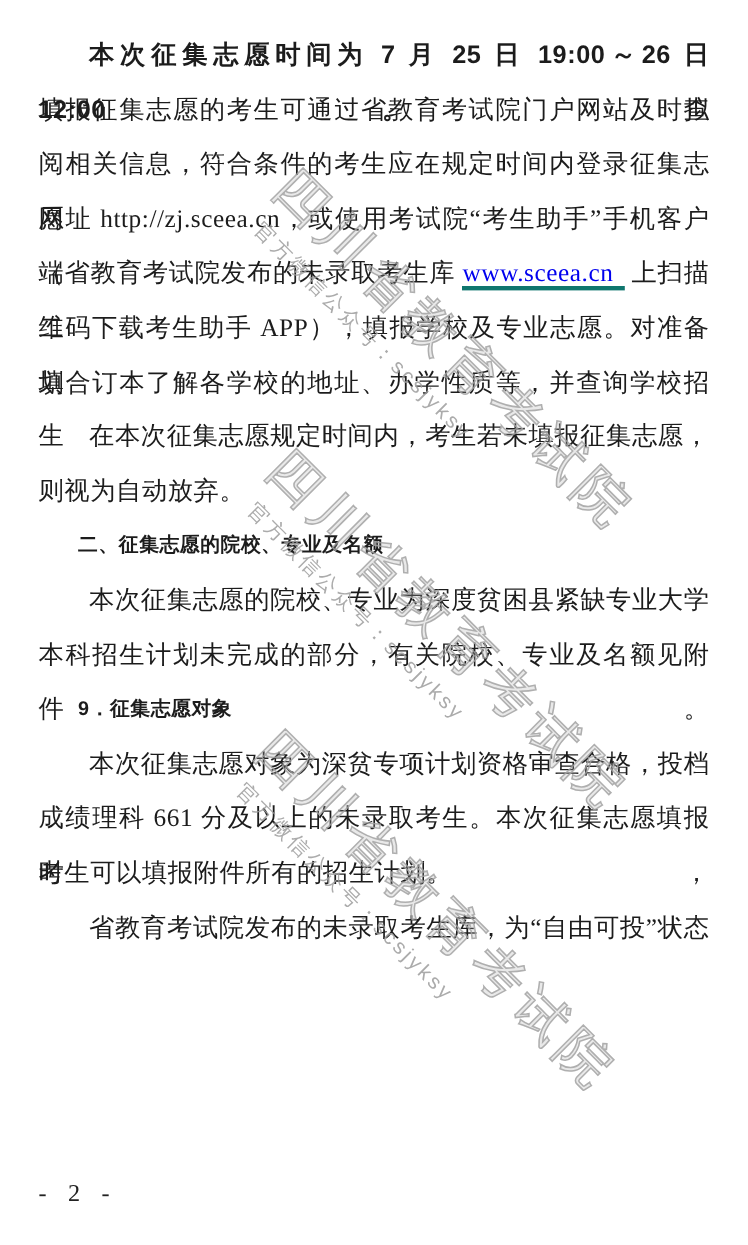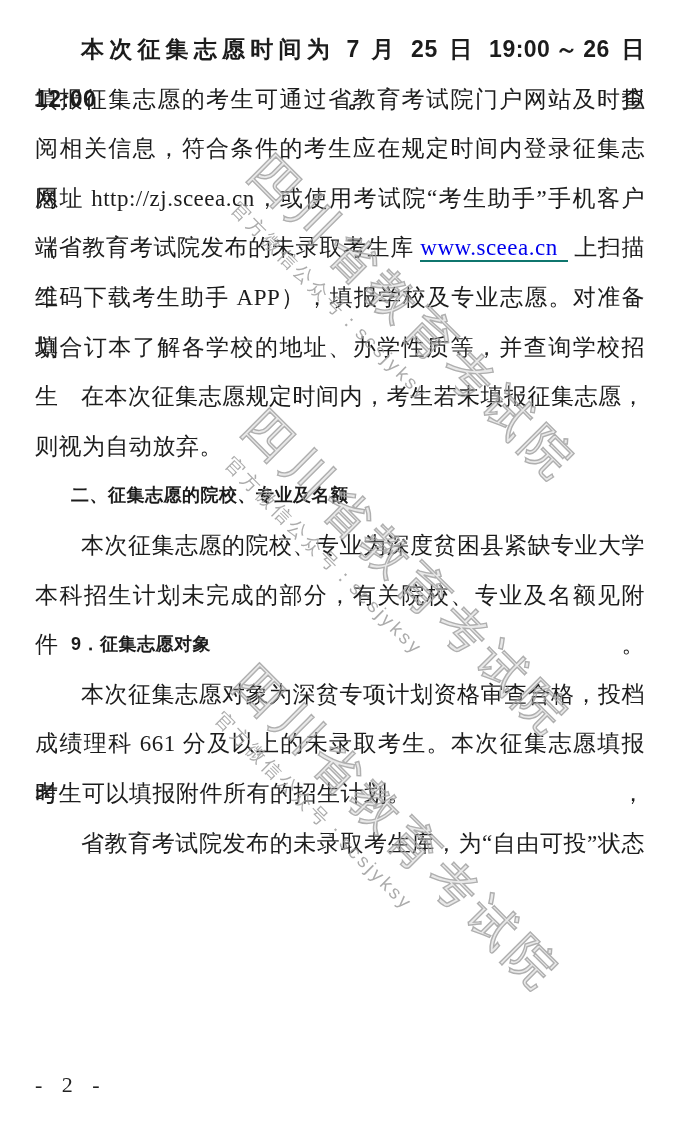--- a/index.html
+++ b/index.html
@@ -36,21 +36,21 @@
     font-weight:700;
   }
   .line.heading{
     font-family:"Liberation Sans","DejaVu Sans",sans-serif;
     font-weight:700;
     font-size:18px;
   }
   a.seg-link{
     color:#0000ee;
     text-decoration:none;
-    border-bottom:2px solid #0f766e;
+    border-bottom:4px solid #0f766e;
     padding-right:10px;
   }
   #page-number{
     position:absolute;
     left:35px;top:1072px;
     font-size:22px;
     letter-spacing:7px;
     color:#222;
   }
   

